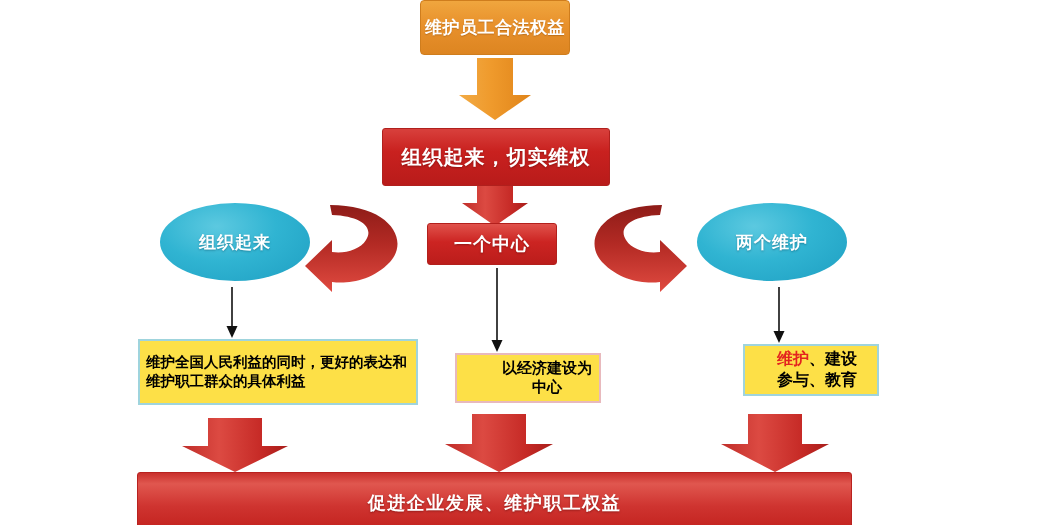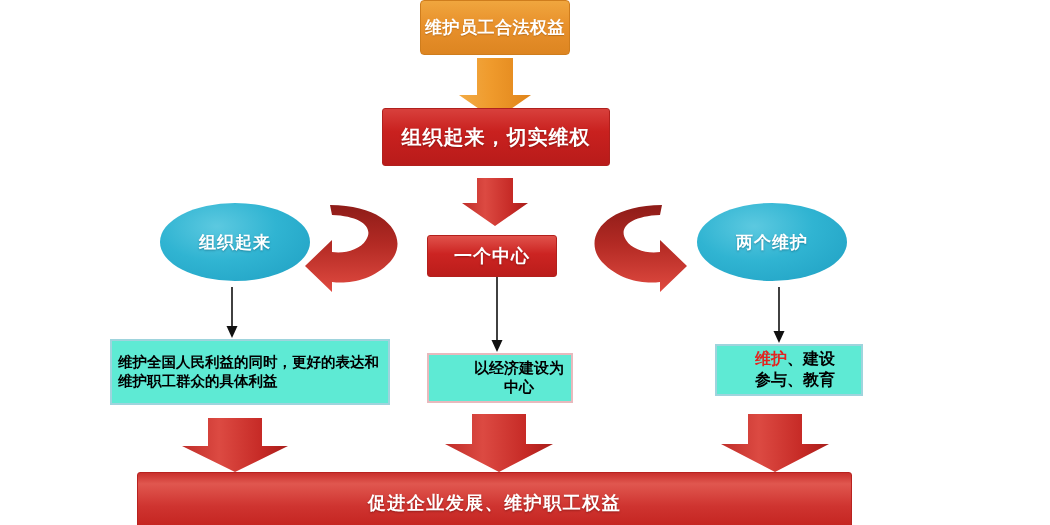--- a/index.html
+++ b/index.html
@@ -30,35 +30,35 @@
     font-size: 17px;
     font-weight: 700;
     line-height: 1.35;
     text-align: center;
     letter-spacing: 0.5px;
     text-shadow: 0 1px 1px rgba(120,60,0,0.35);
   }
 
   
   .banner-box {
-    left: 382px; top: 108px; width: 228px; height: 58px;
+    left: 382px; top: 128px; width: 228px; height: 58px;
     background: linear-gradient(180deg, #d8403c 0%, #c9211f 40%, #b81b1a 100%);
     border: 1px solid #b0201d;
     border-radius: 3px;
     display: flex; align-items: center; justify-content: center;
     color: #ffffff;
     font-size: 20px;
     font-weight: 700;
     letter-spacing: 1px;
     text-shadow: 0 1px 2px rgba(80,0,0,0.45);
   }
 
   
   .center-box {
-    left: 427px; top: 235px; width: 130px; height: 42px;
+    left: 427px; top: 223px; width: 130px; height: 42px;
     background: linear-gradient(180deg, #e0524b 0%, #cc2422 45%, #bb1d1b 100%);
     border: 1px solid #b3201c;
     border-radius: 3px;
     display: flex; align-items: center; justify-content: center;
     color: #ffffff;
     font-size: 18px;
     font-weight: 700;
     letter-spacing: 1px;
     text-shadow: 0 1px 2px rgba(80,0,0,0.45);
   }
@@ -77,40 +77,41 @@
       radial-gradient(ellipse at 38% 30%, #5cc9e0 0%, #30b4d2 45%, #1f9fc2 100%);
   }
   .ellipse-left  { left: 160px; top: 203px; }
   .ellipse-right { left: 697px; top: 203px; }
 
   
   .detail-box {
     box-sizing: border-box;
     display: flex; align-items: center; justify-content: center;
     text-align: center;
-    background: #5eead4;
+    background: #fde047;
     color: #000000;
     font-weight: 700;
     line-height: 1.30;
+    margin-left: 28px;
   }
   .detail-left {
     left: 110px; top: 339px; width: 280px; height: 66px;
     border: 2px solid #9fd4dd;
     font-size: 14.5px;
     padding: 2px 6px;
     text-align: left;
   }
   .detail-mid {
     left: 427px; top: 353px; width: 146px; height: 50px;
     border: 2px solid #e8b9bd;
     font-size: 15px;
     padding-left: 38px;
   }
   .detail-right {
-    left: 715px; top: 344px; width: 148px; height: 52px;
+    left: 715px; top: 344px; width: 136px; height: 52px;
     border: 2px solid #9fd4dd;
     font-size: 16px;
     padding-left: 12px;
   }
   .red-text { color: #e3231f; }
 
   
   .bottom-bar {
     left: 137px; top: 472px; width: 715px; height: 62px;
     background: linear-gradient(180deg, #c9302c 0%, #e0574f 18%, #cf3430 55%, #c1201c 100%);

